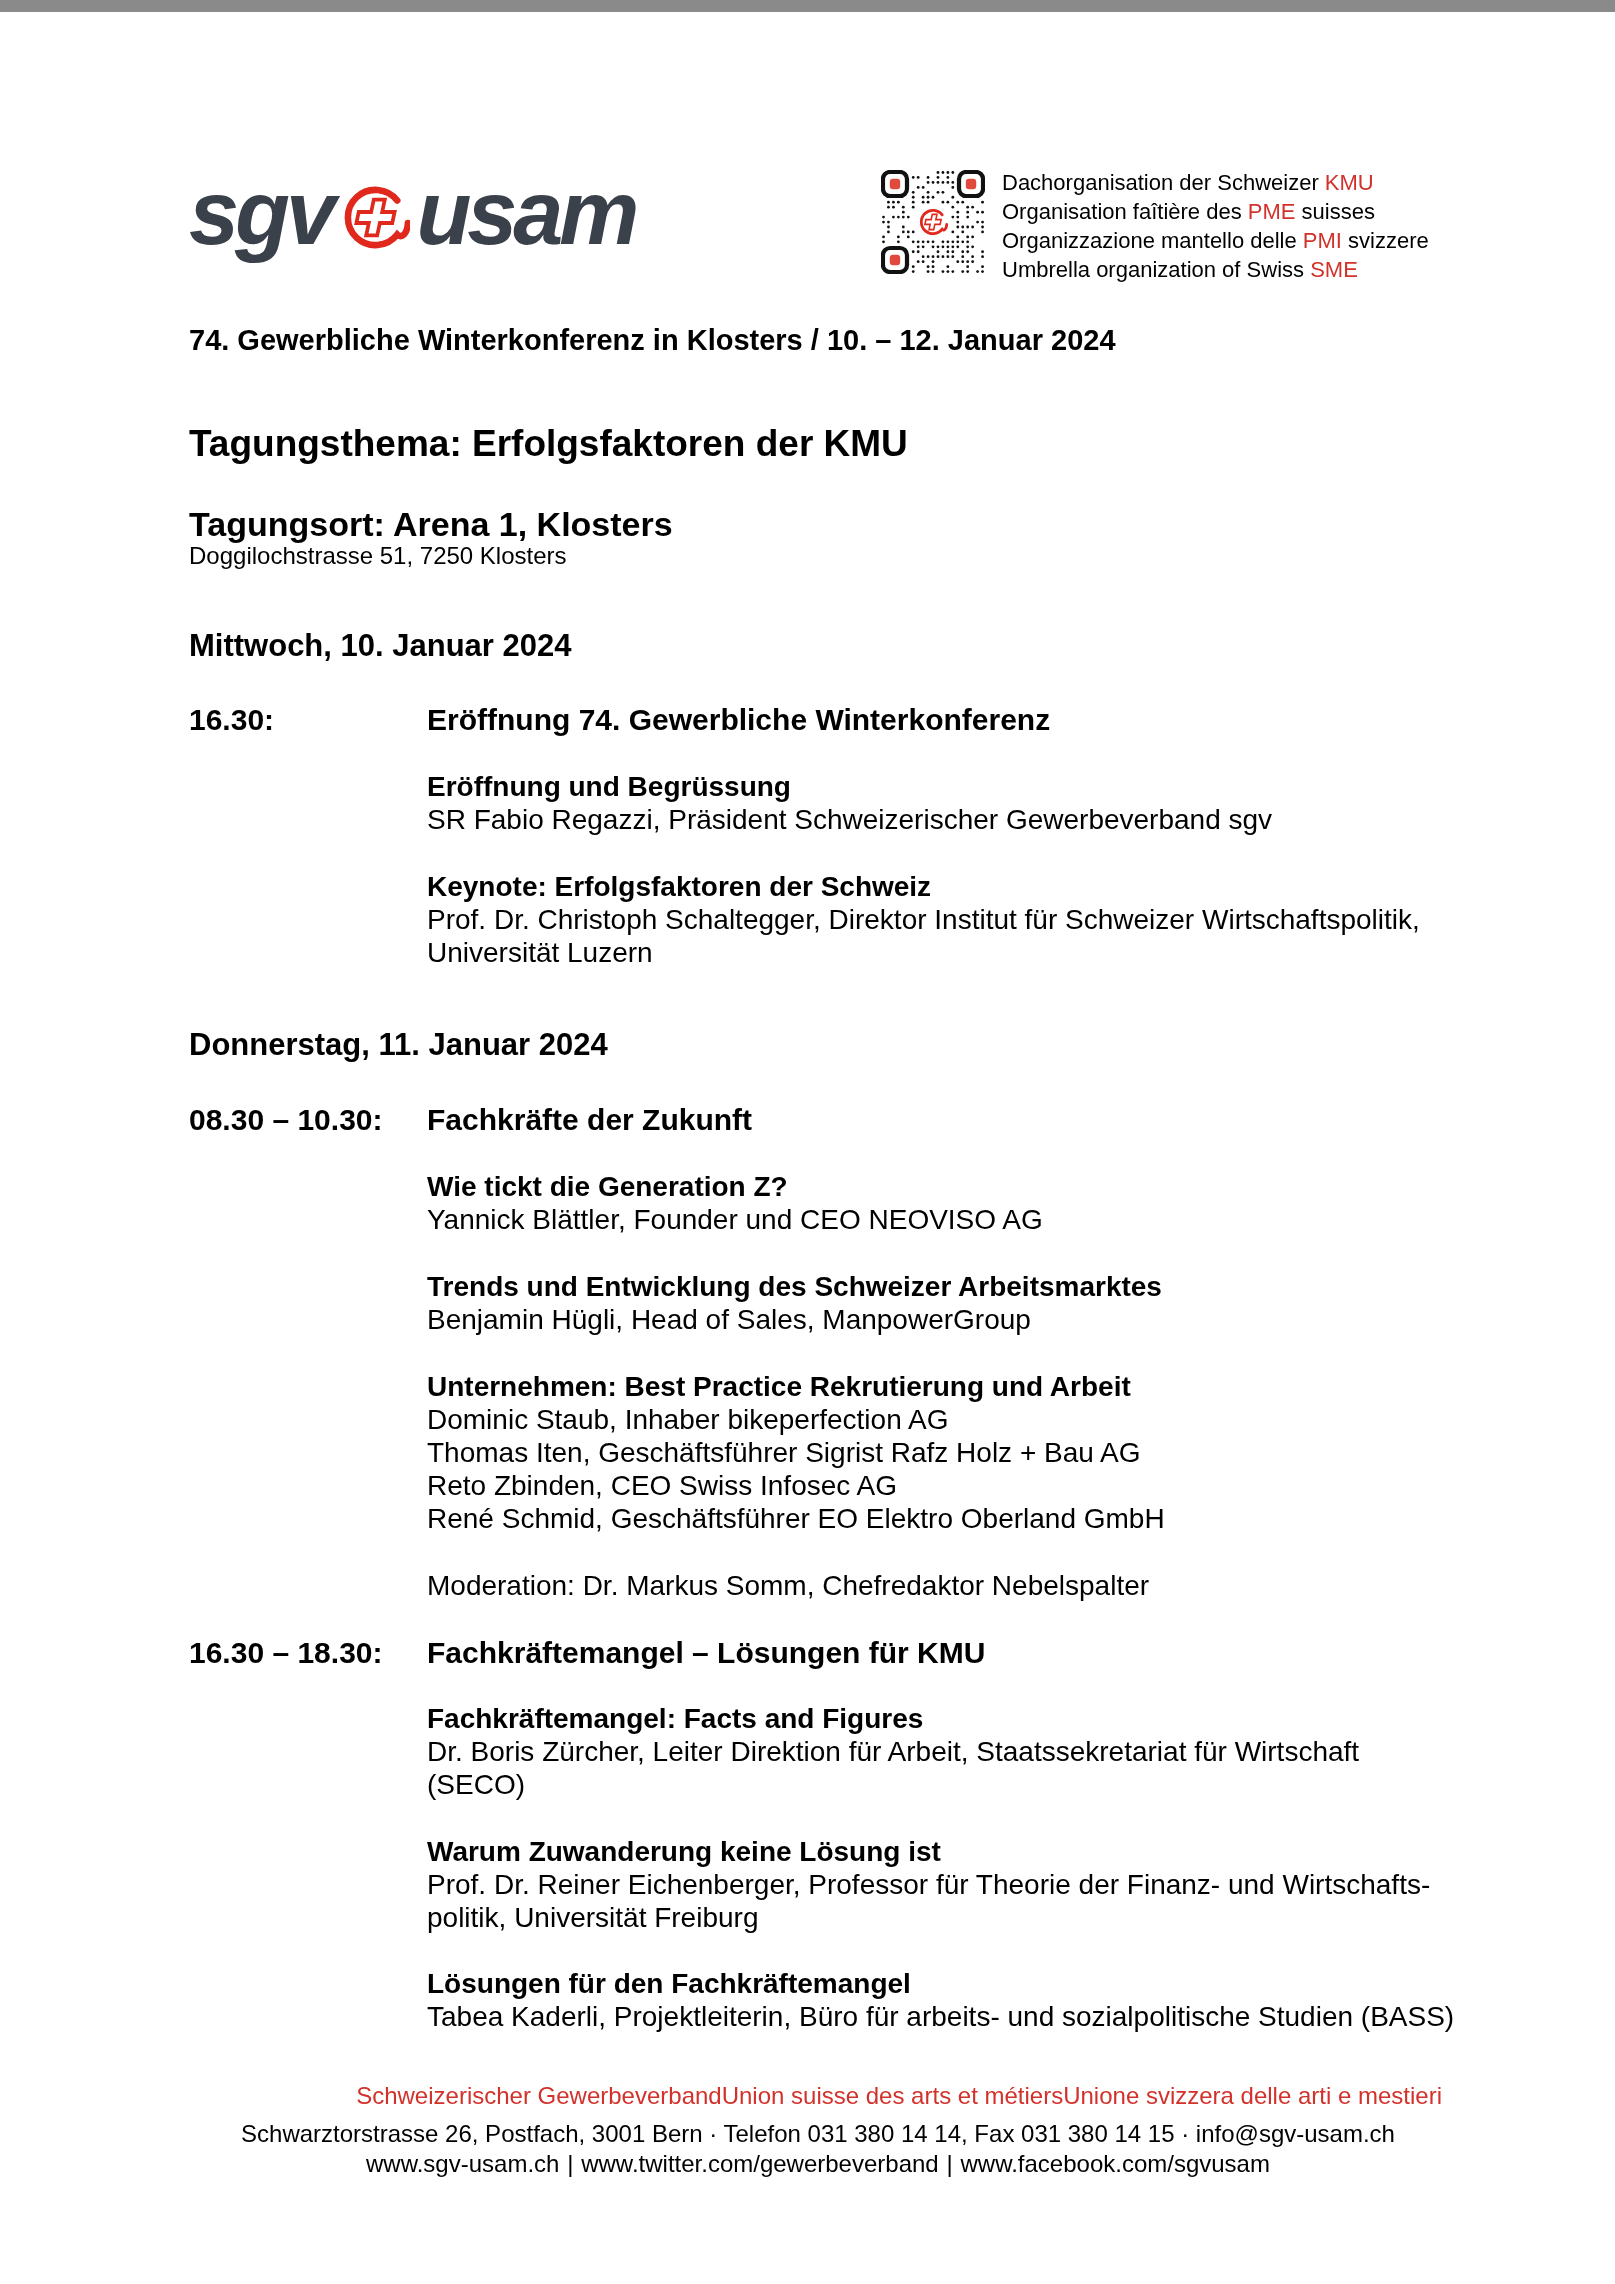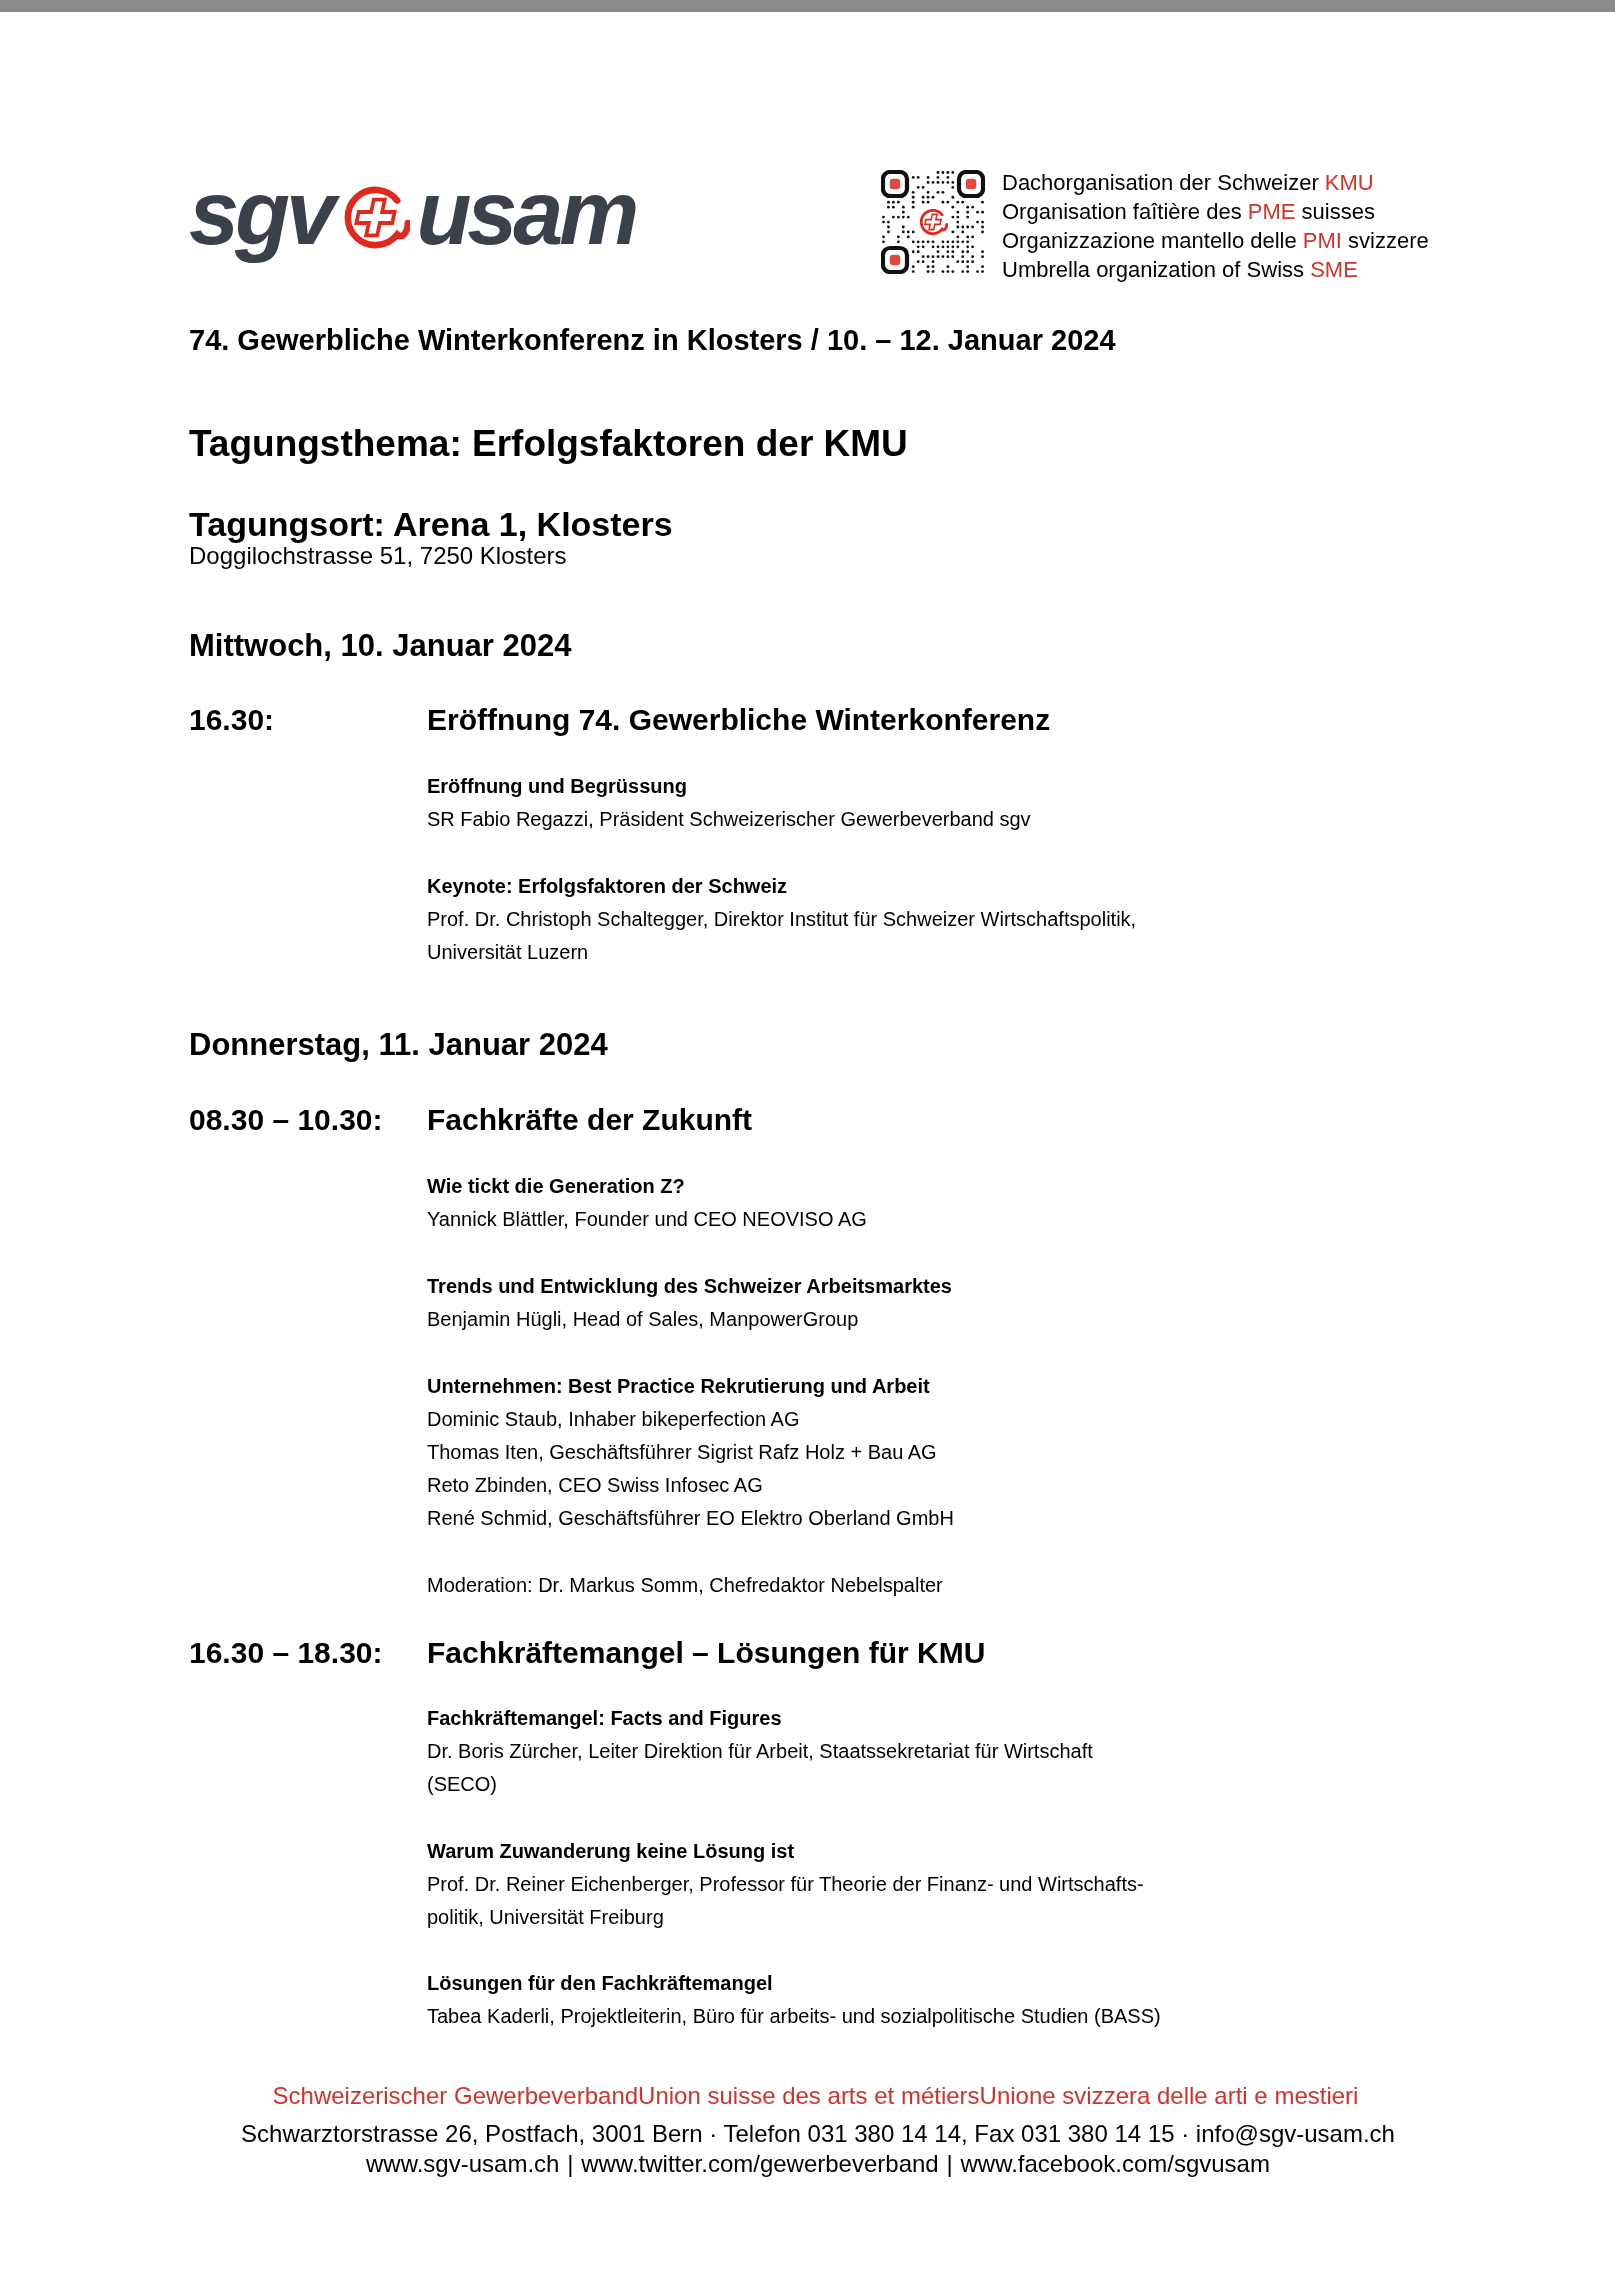--- a/index.html
+++ b/index.html
@@ -31,24 +31,24 @@
   .red{color:#d2322b;}
   
   .title{top:312px;font-size:29px;font-weight:bold;white-space:nowrap;}
   .theme{top:411px;font-size:37px;font-weight:bold;white-space:nowrap;}
   .venue{top:493px;font-size:34px;font-weight:bold;white-space:nowrap;}
   .venue-addr{top:530px;font-size:24px;white-space:nowrap;}
   
   .day{top:0;font-size:31px;font-weight:bold;margin:0;white-space:nowrap;text-align:center;}
   .slot{display:flex;font-size:30px;font-weight:bold;line-height:33px;white-space:nowrap;}
   .slot-time{width:238px;flex:0 0 238px;}
-  .item{font-size:20px;line-height:33px;white-space:nowrap;}
+  .item{font-size:28px;line-height:33px;white-space:nowrap;}
   .item-title{font-weight:bold;}
   
-  .footer-orgs{top:2070px;width:1253px;display:flex;justify-content:center;
+  .footer-orgs{top:2070px;width:1253px;display:flex;justify-content:flex-end;
     font-size:24px;white-space:nowrap;}
   .footer-line{width:1258px;text-align:center;font-size:24px;white-space:nowrap;}
   .addr{top:2108px;}
   .links{top:2138px;}
   .links span{margin:0 3.9px;}
 </style>
 </head>
 <body>
 
 <div class="page">

